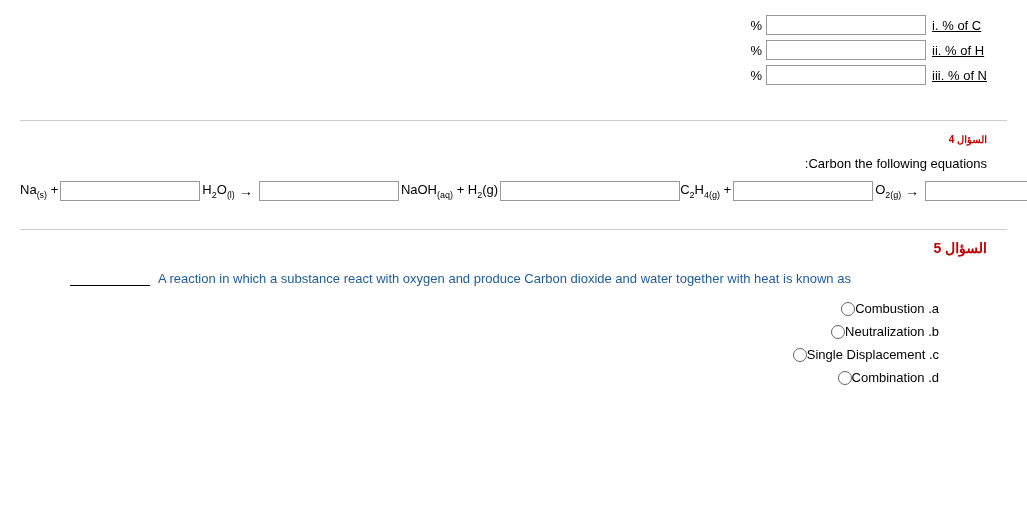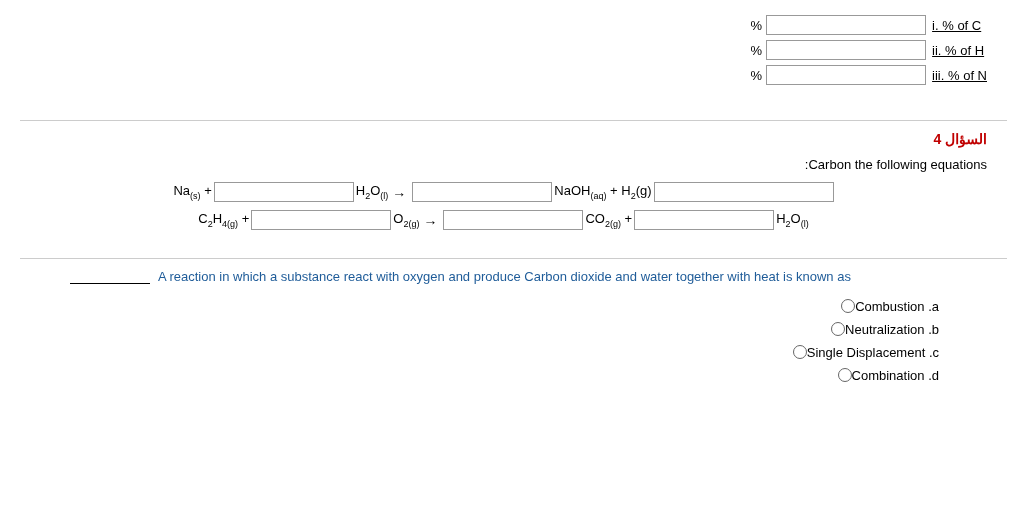--- a/index.html
+++ b/index.html
@@ -77,40 +77,40 @@
     
     .question-header {
       text-align: right;
       padding-right: 20px;
       margin-bottom: 10px;
     }
 
     .question-header span {
       color: #c00000;
       font-weight: bold;
-      font-size: 14px;
+      font-size: 10px;
       direction: rtl;
     }
 
     
     .balance-section {
       text-align: right;
       padding-right: 20px;
       margin-bottom: 20px;
     }
 
     .balance-title {
       font-size: 13px;
       margin-bottom: 10px;
       direction: rtl;
     }
 
     .equations-container {
       display: flex;
-      flex-direction: column;
+      flex-direction: row;
       align-items: center;
       margin-right: 0;
     }
 
     .equation-row {
       display: flex;
       align-items: center;
       margin-bottom: 8px;
       font-size: 13px;
       direction: ltr;
@@ -176,21 +176,21 @@
 
     .options-container {
       display: flex;
       flex-direction: column;
       align-items: flex-end;
       padding-right: 60px;
     }
 
     .option-row {
       display: flex;
-      align-items: flex-start;
+      align-items: center;
       margin-bottom: 8px;
       direction: rtl;
     }
 
     .option-label {
       font-size: 13px;
       margin-right: 8px;
       direction: rtl;
     }
 
@@ -273,20 +273,23 @@
         <input class="eq-input eq-input-md" type="text" style="margin: 0px 2px;">
         <span class="eq-text">CO<sub>2(g)</sub> +</span>
         <input class="eq-input eq-input-md" type="text" style="margin: 0px 2px;">
         <span class="eq-text">H<sub>2</sub>O<sub>(l)</sub></span>
       </div>
     </div>
   </div>
 
   <hr class="divider">
 
+  <div class="question5-header">
+    <span>السؤال 5</span>
+  </div>
 
   <div class="question5-text">
     <span class="blank"></span>
     <span>A reaction in which a substance react with oxygen and produce Carbon dioxide and water  together with heat is known as</span>
   </div>
 
   <div class="options-container">
     <div class="option-row">
       <span class="option-label">Combustion .a</span>
       <input type="radio" class="option-radio" name="q5" value="a" style="">

